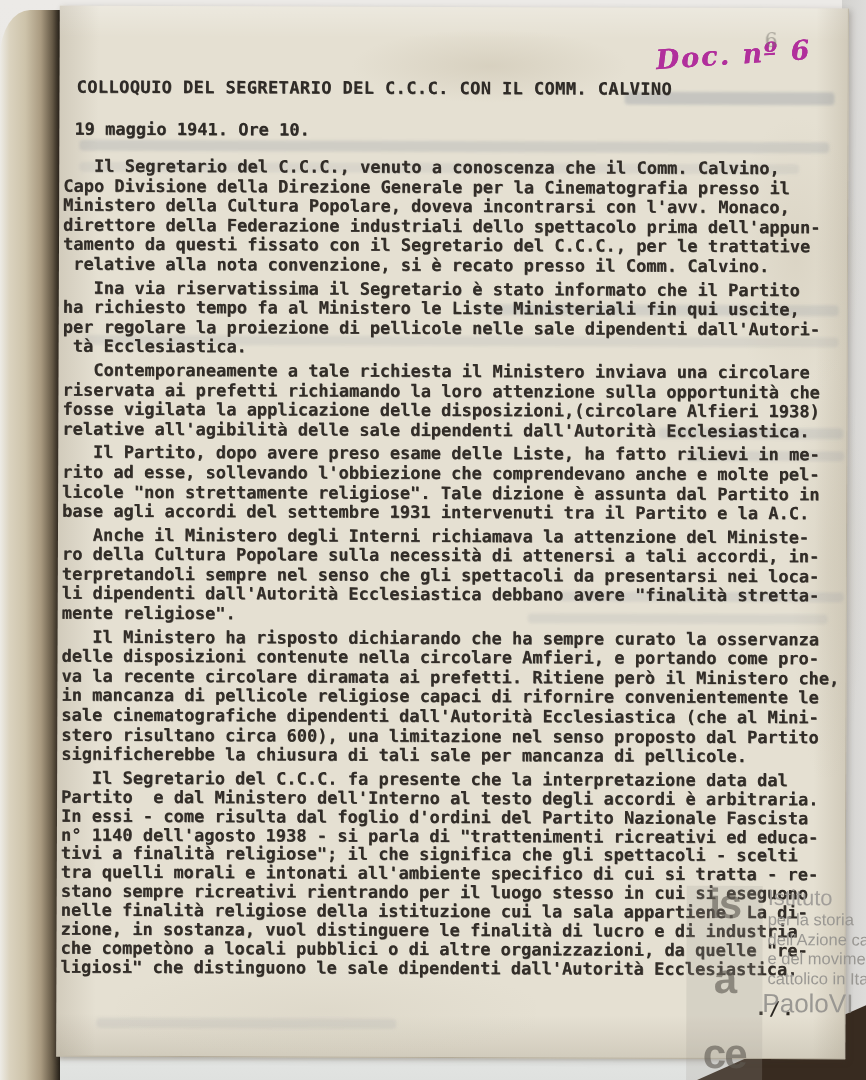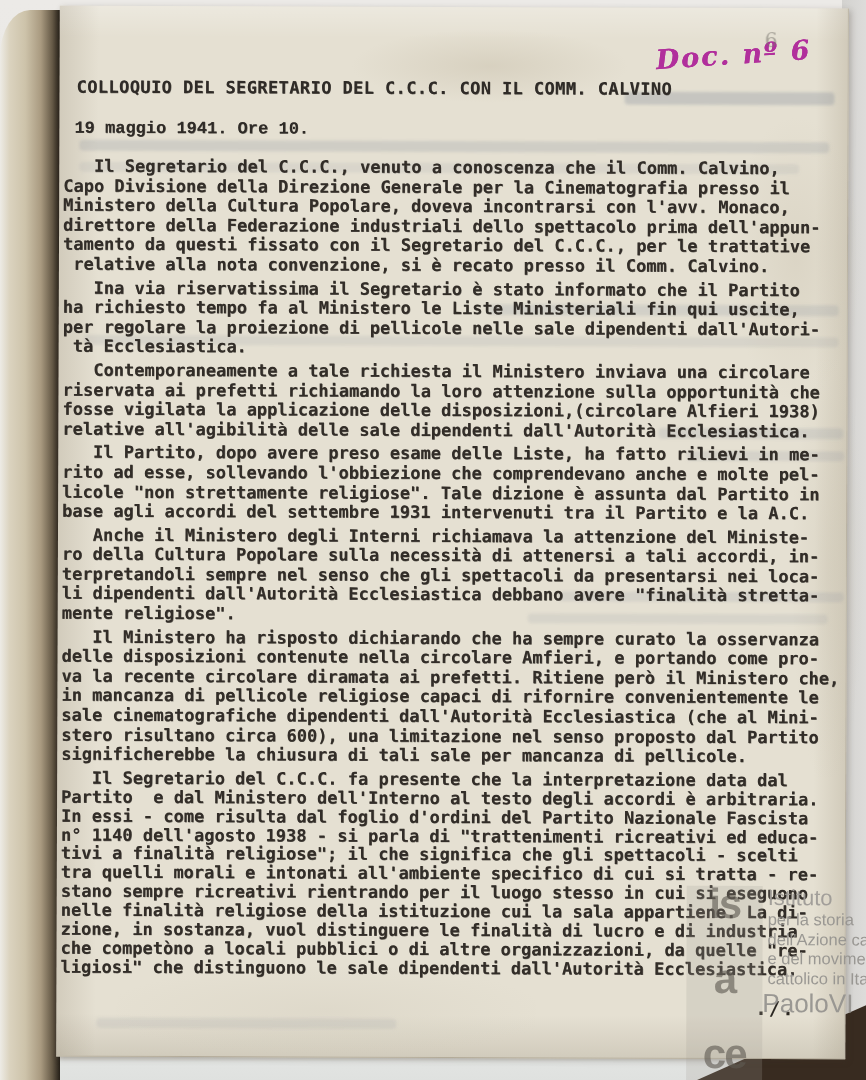--- a/index.html
+++ b/index.html
@@ -49,21 +49,21 @@
     font-family:"DejaVu Serif",serif; font-style:italic; font-weight:bold;
     font-size:27px; letter-spacing:2px; color:#b12f9c; transform:rotate(-4deg);
     text-shadow:0 0 .5px #b12f9c;}
   .pencil-mark{position:absolute; left:705px; top:20px; font-family:"DejaVu Serif",serif;
     font-size:20px; color:rgba(118,115,108,.55); filter:blur(.5px);}
   
   .title{position:absolute; left:17px; top:71px; font-weight:700; font-size:17px;
     letter-spacing:.4px; color:#2f2b27; white-space:pre;
     text-shadow:.4px .4px .5px rgba(44,40,35,.65);}
   .dateline{position:absolute; left:15px; top:113px; font-weight:700; font-size:17px;
-    color:#2f2b27; white-space:pre; text-shadow:.4px .4px .5px rgba(44,40,35,.6);font-family:Liberation Mono, monospace;}
+    color:#2f2b27; white-space:pre; text-shadow:.4px .4px .5px rgba(44,40,35,.6);}
   .body{position:absolute; left:4px; top:151px; width:800px;}
   .body .para{white-space:pre; font-weight:700; font-size:17px; line-height:19.6px;
     color:#322d28; text-shadow:.4px .4px .5px rgba(44,40,35,.6); margin:0;}
   .body .para + .para{margin-top:4px;}
   .body .para:last-child{line-height:18.9px;}
   .continuation{position:absolute; left:699px; top:989px; font-weight:700;
     font-size:19px; color:#2c2823; letter-spacing:2px;}
   
   .wm{position:absolute; left:630px; top:878px; display:flex; align-items:flex-start;}
   .wm-logo{display:flex; flex-direction:column; align-items:center; width:76px;

